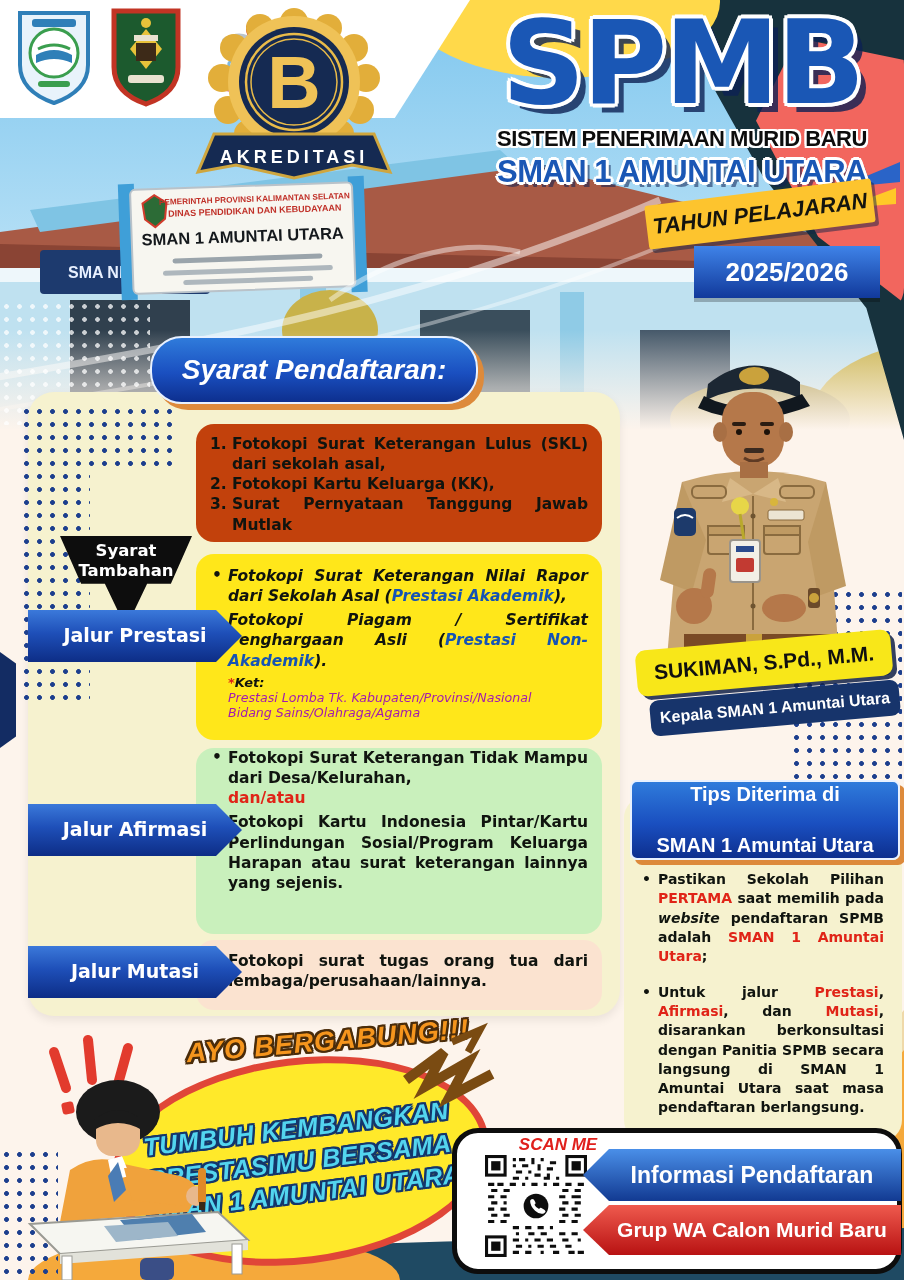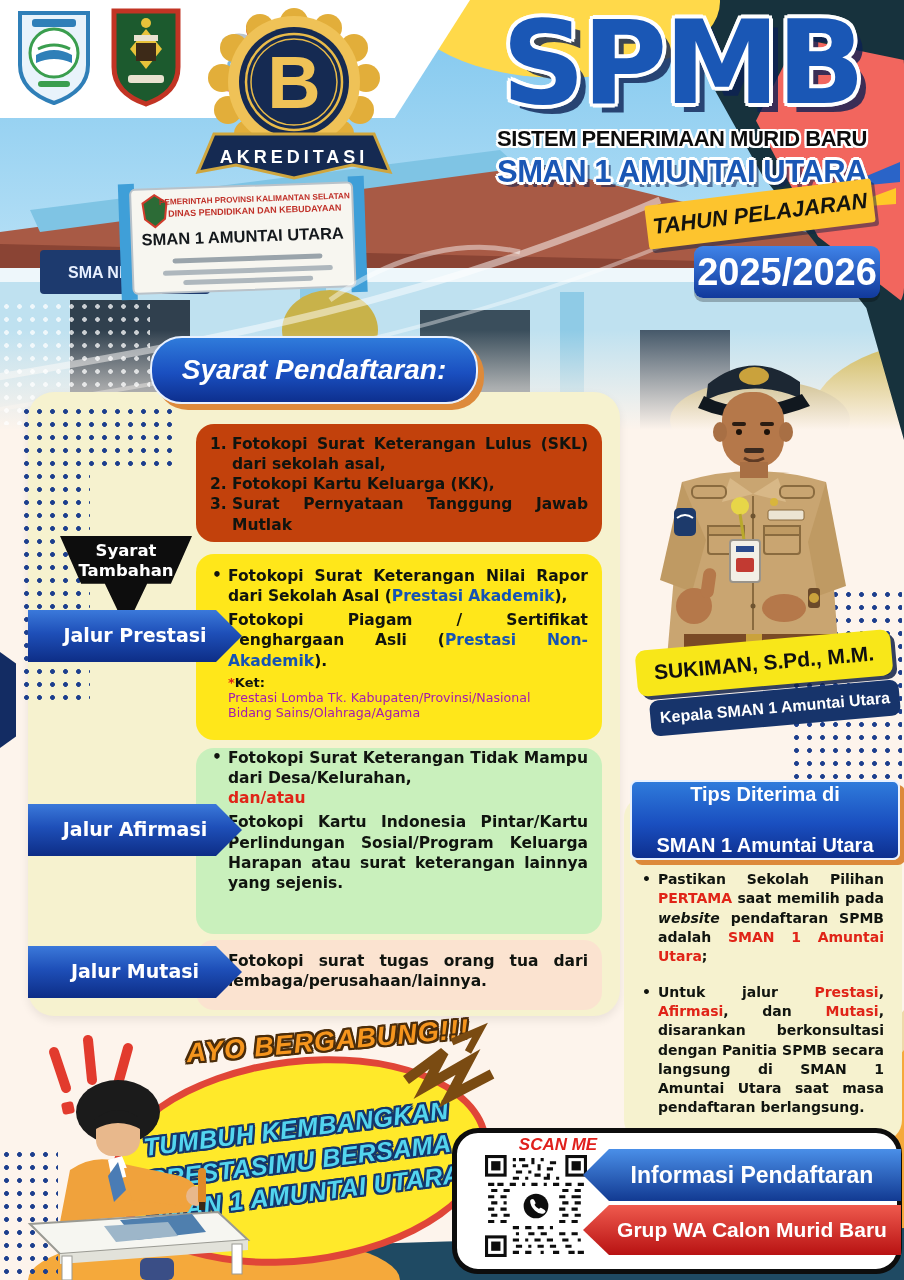--- a/index.html
+++ b/index.html
@@ -24,32 +24,32 @@
   
   .masthead{left:460px;top:4px;width:444px;text-align:center;z-index:8;}
   .spmb{font-size:116px;font-weight:bold;letter-spacing:-3px;line-height:1.02;color:#1a57b5;
     text-shadow:4px 0 #fff,-4px 0 #fff,0 4px #fff,0 -4px #fff,3px 3px #fff,-3px -3px #fff,3px -3px #fff,-3px 3px #fff,9px 9px 0 rgba(12,33,84,.8);}
   .masthead-sub{margin-top:4px;font-family:"Liberation Sans",sans-serif;font-size:22px;font-weight:bold;color:#0d0d0d;letter-spacing:-.5px;
     text-shadow:2px 0 #fff,-2px 0 #fff,0 2px #fff,0 -2px #fff,2px 2px #fff,-2px -2px #fff,2px -2px #fff,-2px 2px #fff;}
   .masthead-school{margin-top:2px;font-family:"Liberation Sans",sans-serif;font-size:31px;font-weight:bold;color:#1a57b5;letter-spacing:-.5px;
     text-shadow:3px 0 #fff,-3px 0 #fff,0 3px #fff,0 -3px #fff,2px 2px #fff,-2px -2px #fff,2px -2px #fff,-2px 2px #fff,5px 5px 0 rgba(12,33,84,.55);}
   .tag-year-label{left:646px;top:192px;width:228px;height:44px;background:#fdc42e;transform:rotate(-7deg);z-index:8;display:flex;align-items:center;justify-content:center;
     font-family:"Liberation Sans",sans-serif;font-style:italic;font-weight:bold;font-size:22px;color:#14140f;box-shadow:3px 4px 0 rgba(17,35,70,.5);border-radius:3px;}
-  .box-year{left:694px;top:246px;width:186px;height:52px;border-radius:9px;background:linear-gradient(180deg,#3f83e8,#11399b);z-index:8;display:flex;align-items:center;justify-content:center;
-    font-family:"Liberation Sans",sans-serif;font-weight:bold;font-size:38px;color:#fff;box-shadow:0 4px 0 rgba(0,0,0,.25);}
+  .box-year{left:694px;top:246px;width:186px;height:52px;border-radius:0;background:linear-gradient(180deg,#3f83e8,#11399b);z-index:8;display:flex;align-items:center;justify-content:center;
+    font-family:"Liberation Sans",sans-serif;font-weight:bold;font-size:26px;color:#fff;box-shadow:0 4px 0 rgba(0,0,0,.25);}
   .accents{left:838px;top:162px;width:66px;height:70px;z-index:7;}
 
   
   .main-cream{left:28px;top:392px;width:592px;height:624px;background:#f6f2cf;border-radius:26px;z-index:9;box-shadow:0 4px 10px rgba(0,0,0,.08);}
   .req-header{left:150px;top:336px;width:324px;height:64px;border-radius:32px;background:linear-gradient(180deg,#2f7bdb 0%,#1a4fc0 55%,#0d2f8e 100%);z-index:12;
     display:flex;align-items:center;justify-content:center;font-family:"Liberation Sans",sans-serif;font-style:italic;font-weight:bold;font-size:28px;color:#fff;
     box-shadow:6px 6px 0 #dd8a3b;border:2px solid #e8f1ff;}
   .cbox{border-radius:18px;z-index:10;box-sizing:border-box;}
   .box-blue{left:196px;top:424px;width:406px;height:118px;background:#c2410c;padding:10px 14px 8px 14px;}
-  .box-yellow{left:196px;top:554px;width:406px;height:186px;background:#ffe71a;padding:12px 14px 6px 14px;}
+  .box-yellow{left:196px;top:554px;width:406px;height:186px;background:#ffe71a;padding:12px 14px 6px 14px;font-style:italic;}
   .box-green{left:196px;top:748px;width:406px;height:186px;background:#c9f0bc;padding:0 14px 6px 14px;}
   .box-peach{left:196px;top:940px;width:406px;height:70px;background:#fbe3d0;padding:11px 14px 6px 14px;}
   .req-text{font-size:15.5px;font-weight:bold;color:#10140f;line-height:1.3;text-align:justify;}
   .olist{margin:0;padding:0;list-style:none;counter-reset:n;}
   .olist li{counter-increment:n;position:relative;padding-left:22px;}
   .olist li::before{content:counter(n) ".";position:absolute;left:0;top:0;}
   .ulist{margin:0;padding:0;list-style:none;}
   .ulist li{position:relative;padding-left:18px;margin-bottom:4px;}
   .ulist li::before{content:"\2022";position:absolute;left:2px;top:-1px;}
   .hl-blue{color:#1553b5;}

